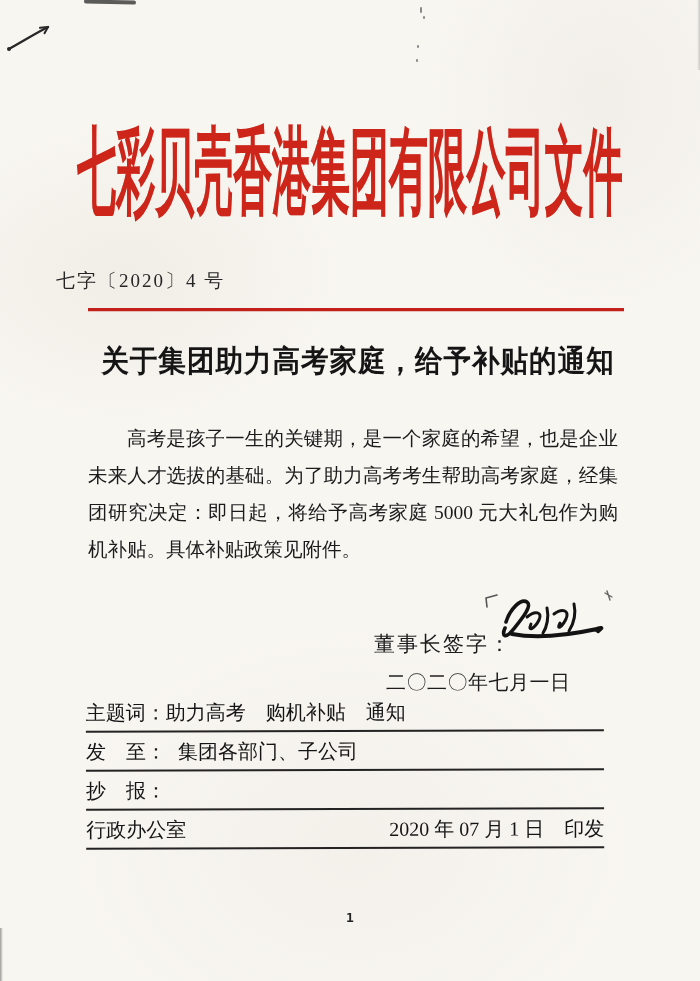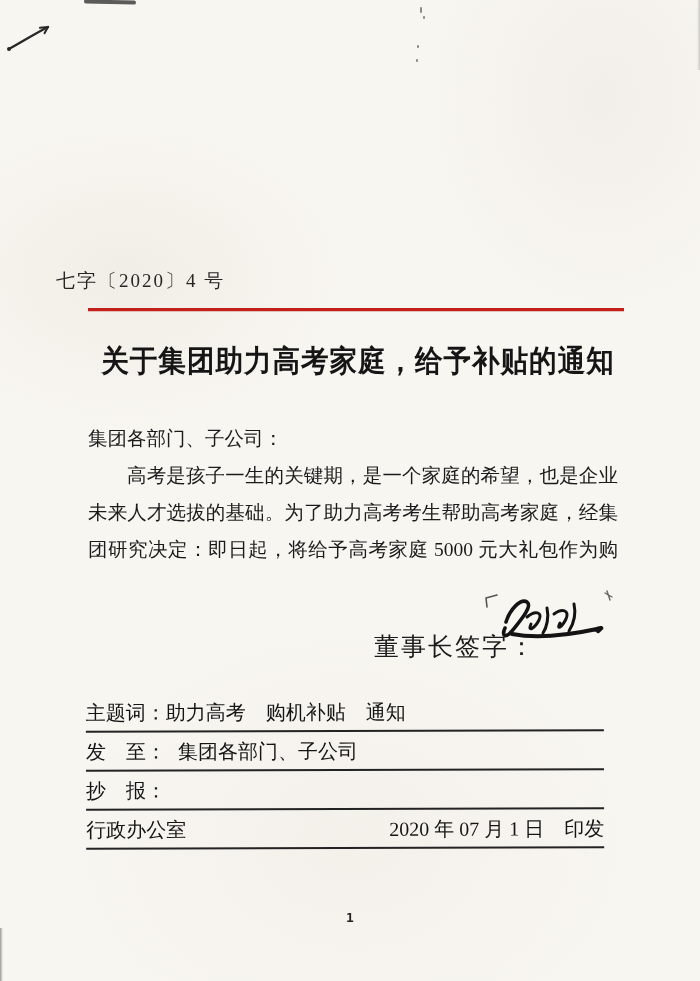--- a/index.html
+++ b/index.html
@@ -42,21 +42,21 @@
   .notice-title{font-size:30px;font-weight:bold;white-space:nowrap;color:#151515;transform:scaleX(0.92);transform-origin:center;letter-spacing:1px;}
 
   
   .body-block{position:absolute;top:420px;left:88px;width:530px;font-size:19.5px;line-height:37px;color:#1b1b1b;}
   .pline{min-height:37px;}
   .jfull{text-align:justify;text-align-last:justify;}
   .indent{text-indent:2em;}
   .closing{text-indent:2em;}
 
   
-  .sign-label{position:absolute;top:630px;left:374px;font-size:25px;letter-spacing:2px;color:#1b1b1b;}
+  .sign-label{position:absolute;top:630px;left:374px;font-size:21px;letter-spacing:2px;color:#1b1b1b;}
   .signature-svg{position:absolute;left:468px;top:586px;}
   .date-line{position:absolute;top:669px;left:386px;font-size:20px;letter-spacing:0.5px;color:#1b1b1b;}
 
   
   .footer-table{position:absolute;top:698px;left:86px;width:518px;font-size:20px;color:#141414;transform:rotate(-0.15deg);}
   .ft-row{display:flex;align-items:flex-end;border-bottom:2px solid #232323;padding-bottom:4px;box-sizing:border-box;}
   .ft-row.r1{height:34px;}
   .ft-row.r2,.ft-row.r3,.ft-row.r4{height:39px;}
   .ft-row .lbl{white-space:nowrap;}
   .ft-row.r1 .val{}
@@ -77,45 +77,49 @@
   <div class="speck s2"></div>
   <div class="speck s3"></div>
   <div class="speck s4"></div>
 
   <svg class="pen-mark" width="56" height="38" viewBox="0 0 56 38">
     <path d="M5,31 C16,25 32,15 44,9" stroke="#282828" stroke-width="2.4" fill="none" stroke-linecap="round"></path>
     <path d="M44,9 l-8,0.8 M44,9 l-3.5,6.2" stroke="#282828" stroke-width="2" fill="none" stroke-linecap="round"></path>
     <circle cx="5" cy="31" r="2" fill="#282828"></circle>
   </svg>
 
+  <div class="org-title-wrap">
+    <div class="org-title">七彩贝壳香港集团有限公司文件</div>
+  </div>
   <div class="doc-number">七字〔2020〕4 号</div>
   <div class="red-rule"></div>
 
   <div class="notice-title-wrap">
     <div class="notice-title">关于集团助力高考家庭，给予补贴的通知</div>
   </div>
 
   <div class="body-block">
-    <div class="pline">集团各部门、子公司：</div>
     <div class="pline jfull indent">高考是孩子一生的关键期，是一个家庭的希望，也是企业</div>
     <div class="pline jfull">未来人才选拔的基础。为了助力高考考生帮助高考家庭，经集</div>
     <div class="pline jfull">团研究决定：即日起，将给予高考家庭 5000 元大礼包作为购</div>
+    <div class="pline">机补贴。具体补贴政策见附件。</div>
   </div>
 
   <div class="sign-label">董事长签字：</div>
   <svg class="signature-svg" width="152" height="72" viewBox="0 0 152 72">
     <path d="M18,12 l11,-3 m-11,3 l1,9" stroke="#555" stroke-width="1.6" fill="none" stroke-linecap="round"></path>
     <path d="M137,7 l7,4 m-5,-6 l3,9" stroke="#666" stroke-width="1.4" fill="none" stroke-linecap="round"></path>
     <path d="M38,36 C42,23 53,12 59,16 C65,20 52,35 44,45 C38,52 33,51 37,42" stroke="#131313" stroke-width="3.6" fill="none" stroke-linecap="round"></path>
     <path d="M59,31 C67,24 75,26 71,34 C67,42 59,47 63,38" stroke="#131313" stroke-width="3" fill="none" stroke-linecap="round"></path>
     <path d="M79,22 C81,31 79,41 75,47" stroke="#131313" stroke-width="3" fill="none" stroke-linecap="round"></path>
     <path d="M86,28 C94,22 102,24 98,33 C94,41 88,45 92,37" stroke="#131313" stroke-width="3" fill="none" stroke-linecap="round"></path>
     <path d="M106,18 C108,27 106,37 101,45" stroke="#131313" stroke-width="3" fill="none" stroke-linecap="round"></path>
     <path d="M44,48 C70,53 101,49 129,43 C134,42 135,41 130,45" stroke="#131313" stroke-width="4.2" fill="none" stroke-linecap="round"></path>
   </svg>
+  <div class="date-line">二〇二〇年七月一日</div>
 
   <div class="footer-table">
     <div class="ft-row r1">
       <span class="lbl">主题词：</span>
       <span class="val">助力高考　购机补贴　通知</span>
     </div>
     <div class="ft-row r2">
       <span class="lbl">发　至：</span>
       <span class="val">集团各部门、子公司</span>
     </div>

